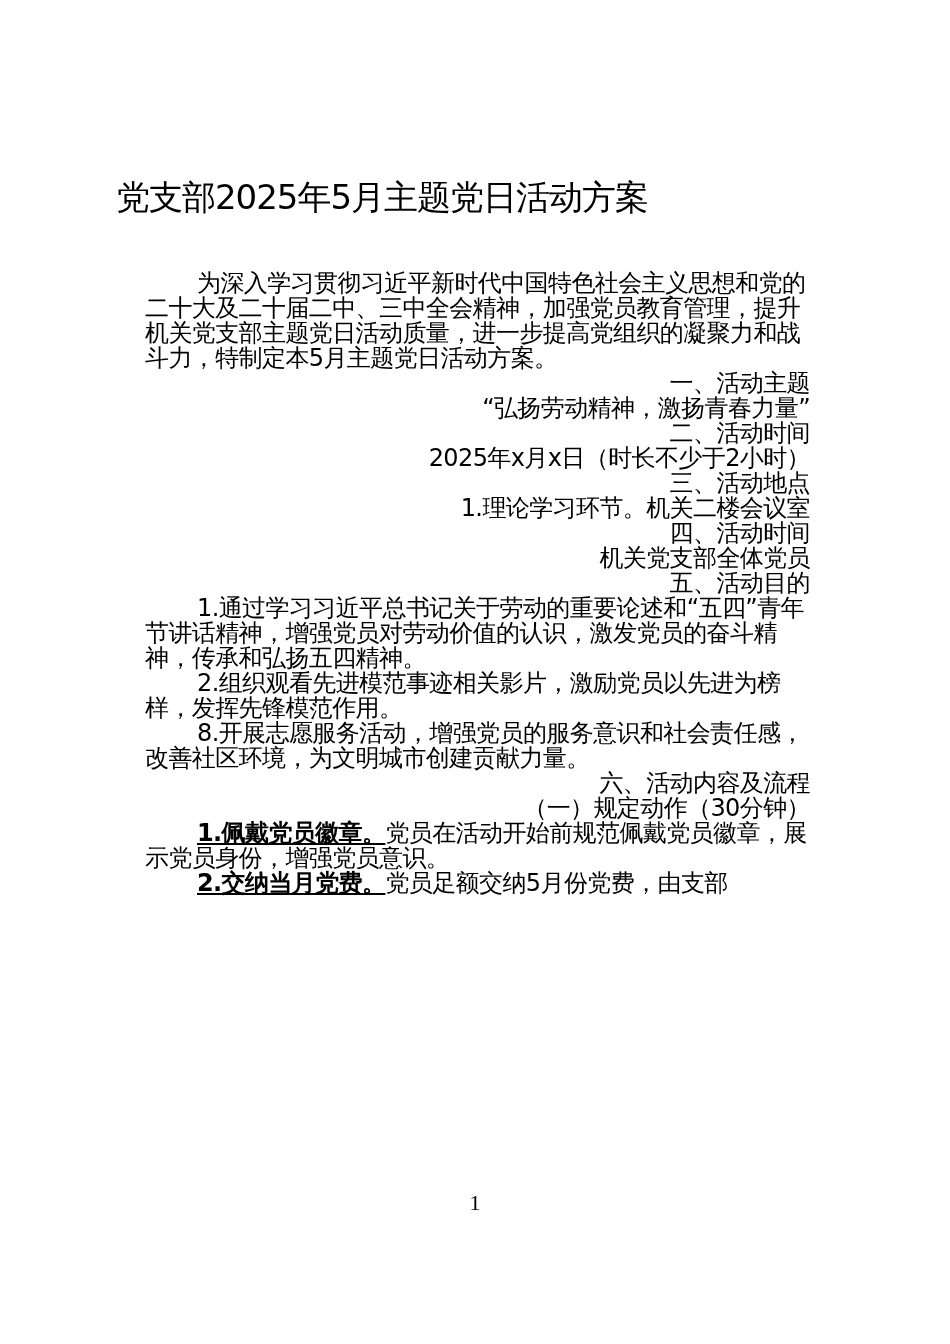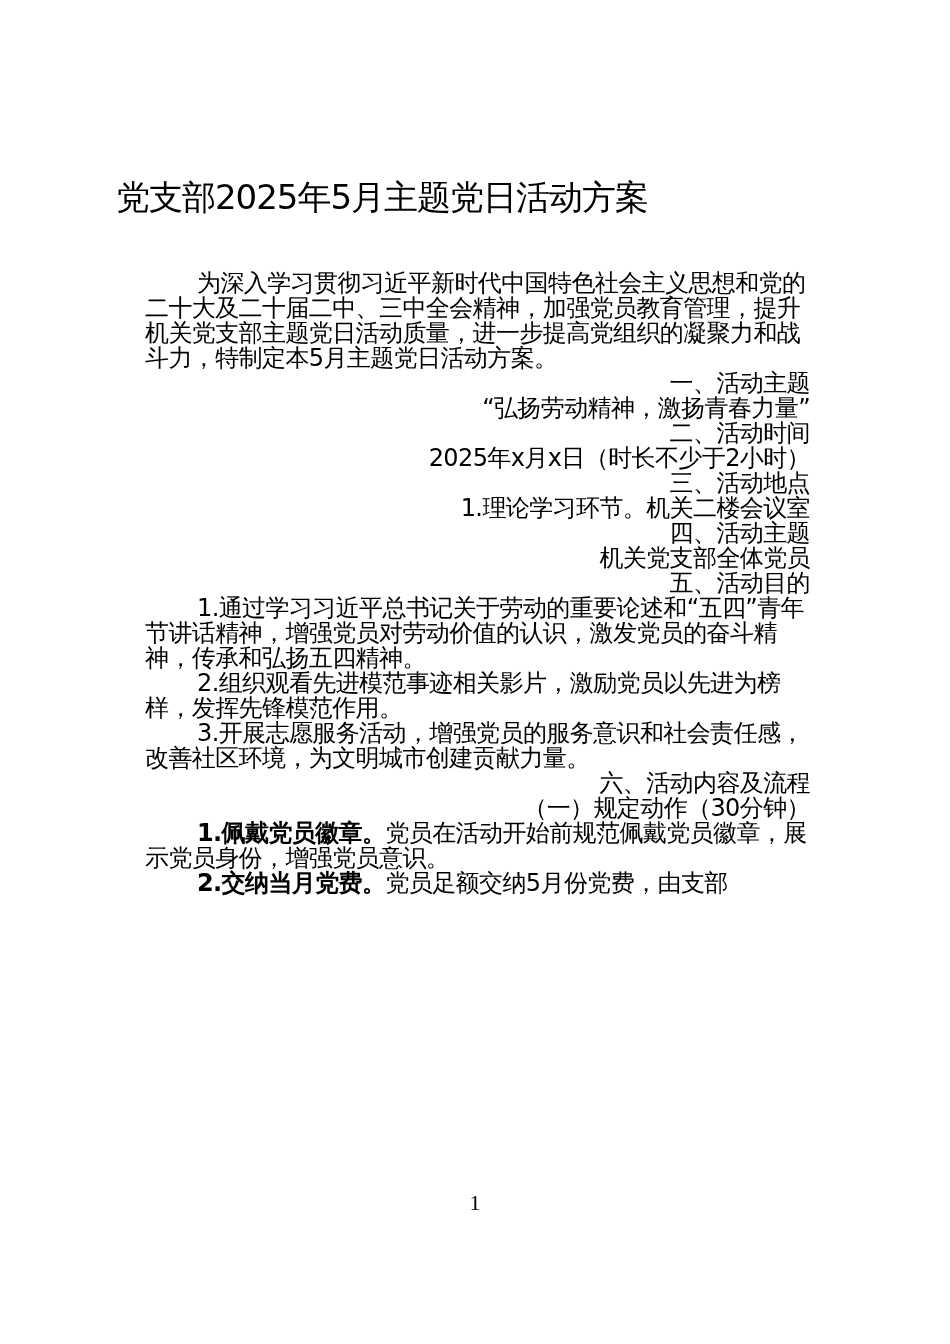--- a/index.html
+++ b/index.html
@@ -40,21 +40,21 @@
     font-size: 24px;
     line-height: 25px;
     letter-spacing: -0.6px;
   }
   .body p {
     margin: 0;
     padding: 0;
   }
   .indent { text-indent: 52px; }
   .ind-line { padding-left: 52px; white-space: nowrap; text-align: right; }
-  .bold { font-weight: bold; }
+  .bold { font-weight: bold; text-decoration: underline; }
   .page-number {
     position: absolute;
     top: 1188px;
     left: 0;
     width: 950px;
     text-align: center;
     font-family: "Liberation Serif", serif;
     font-size: 22px;
     line-height: 30px;
   }
@@ -72,27 +72,27 @@
 
     <p class="ind-line">一、活动主题</p>
     <p class="ind-line">“弘扬劳动精神，激扬青春力量”</p>
 
     <p class="ind-line">二、活动时间</p>
     <p class="ind-line">2025年x月x日（时长不少于2小时）</p>
 
     <p class="ind-line">三、活动地点</p>
     <p class="ind-line">1.理论学习环节。机关二楼会议室</p>
 
-    <p class="ind-line">四、活动主题</p>
+    <p class="ind-line">四、活动时间</p>
     <p class="ind-line">机关党支部全体党员</p>
 
     <p class="ind-line">五、活动目的</p>
     <p class="indent">1.通过学习习近平总书记关于劳动的重要论述和“五四”青年节讲话精神，增强党员对劳动价值的认识，激发党员的奋斗精神，传承和弘扬五四精神。</p>
     <p class="indent">2.组织观看先进模范事迹相关影片，激励党员以先进为榜样，发挥先锋模范作用。</p>
-    <p class="indent">3.开展志愿服务活动，增强党员的服务意识和社会责任感，改善社区环境，为文明城市创建贡献力量。</p>
+    <p class="indent">8.开展志愿服务活动，增强党员的服务意识和社会责任感，改善社区环境，为文明城市创建贡献力量。</p>
 
     <p class="ind-line">六、活动内容及流程</p>
     <p class="ind-line">（一）规定动作（30分钟）</p>
 
     <p class="indent">
       <span class="bold">1.佩戴党员徽章。</span><span>党员在活动开始前规范佩戴党员徽章，展示党员身份，增强党员意识。</span>
     </p>
     <p class="indent">
       <span class="bold">2.交纳当月党费。</span><span>党员足额交纳5月份党费，由支部</span>
     </p>

